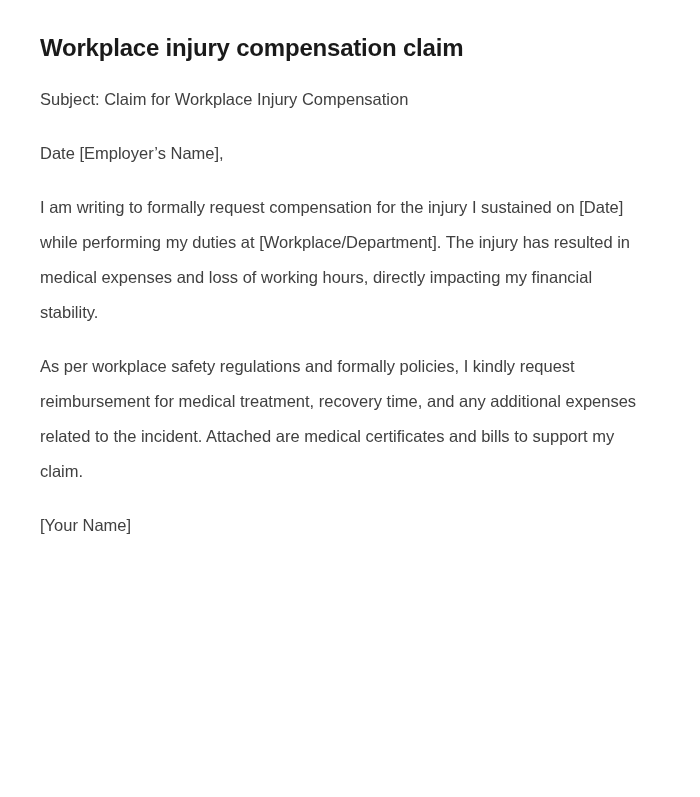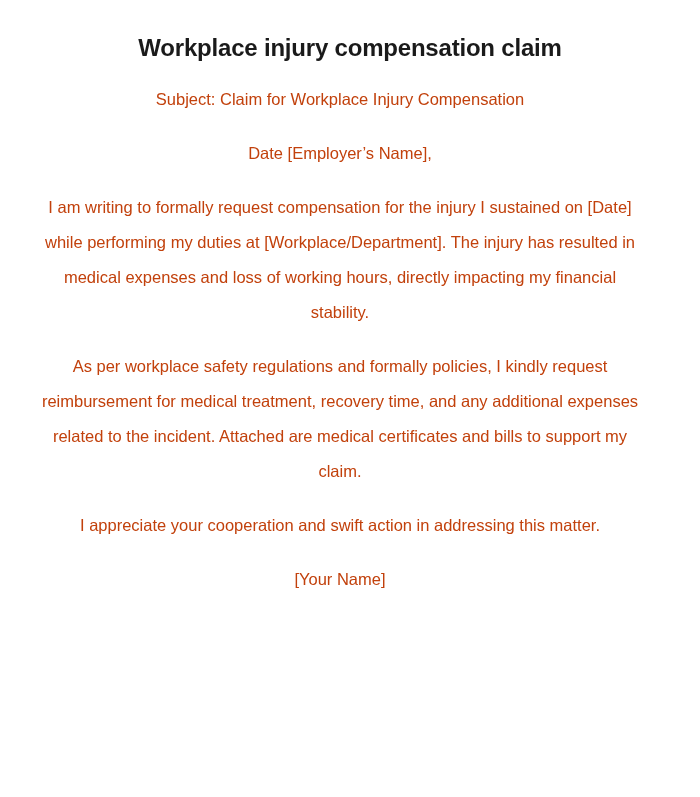--- a/index.html
+++ b/index.html
@@ -13,46 +13,44 @@
     font-family: "Liberation Sans", sans-serif;
     color: #202124;
     -webkit-font-smoothing: antialiased;
   }
   .page {
     width: 700px;
     min-height: 797px;
     box-sizing: border-box;
     padding: 24px 40px 8px 40px;
     background: #ffffff;
-    text-align: center;
   }
   .doc-title {
     font-size: 24px;
     line-height: 32px;
     font-weight: bold;
     color: #1a1a1a;
     margin: 8px 0 18px 0;
     letter-spacing: -0.2px;
   }
   .para {
     font-size: 16.5px;
     line-height: 35px;
-    color: #c2410c;
+    color: #404040;
     margin: 0 0 19px 0;
     max-width: 600px;
     font-weight: 400;
   }
   .para:last-child {
     margin-bottom: 0;
   }
 </style>
 </head>
 <body>
 
 <div class="page">
   <h1 class="doc-title">Workplace injury compensation claim</h1>
   <p class="para">Subject: Claim for Workplace Injury Compensation</p>
   <p class="para">Date [Employer’s Name],</p>
   <p class="para">I am writing to formally request compensation for the injury I sustained on [Date] while performing my duties at [Workplace/Department]. The injury has resulted in medical expenses and loss of working hours, directly impacting my financial stability.</p>
   <p class="para">As per workplace safety regulations and formally policies, I kindly request reimbursement for medical treatment, recovery time, and any additional expenses related to the incident. Attached are medical certificates and bills to support my claim.</p>
-  <p class="para">I appreciate your cooperation and swift action in addressing this matter.</p>
   <p class="para">[Your Name]</p>
 </div>
 
 </body></html>

